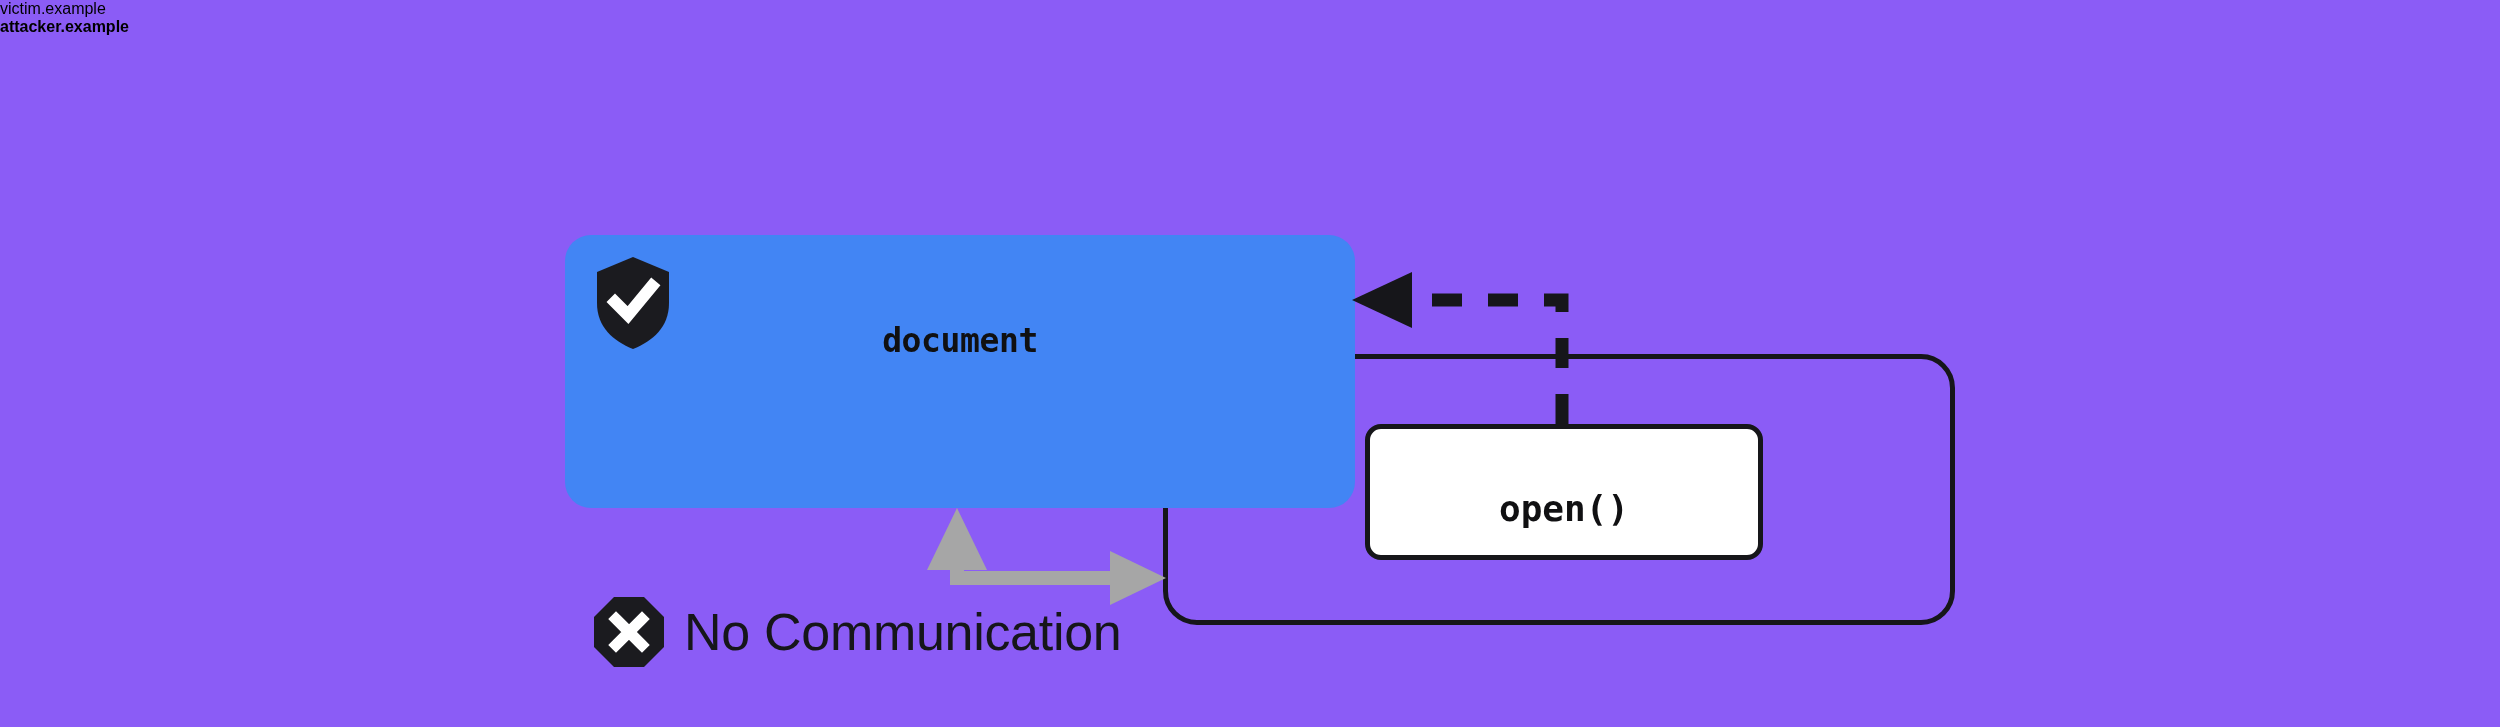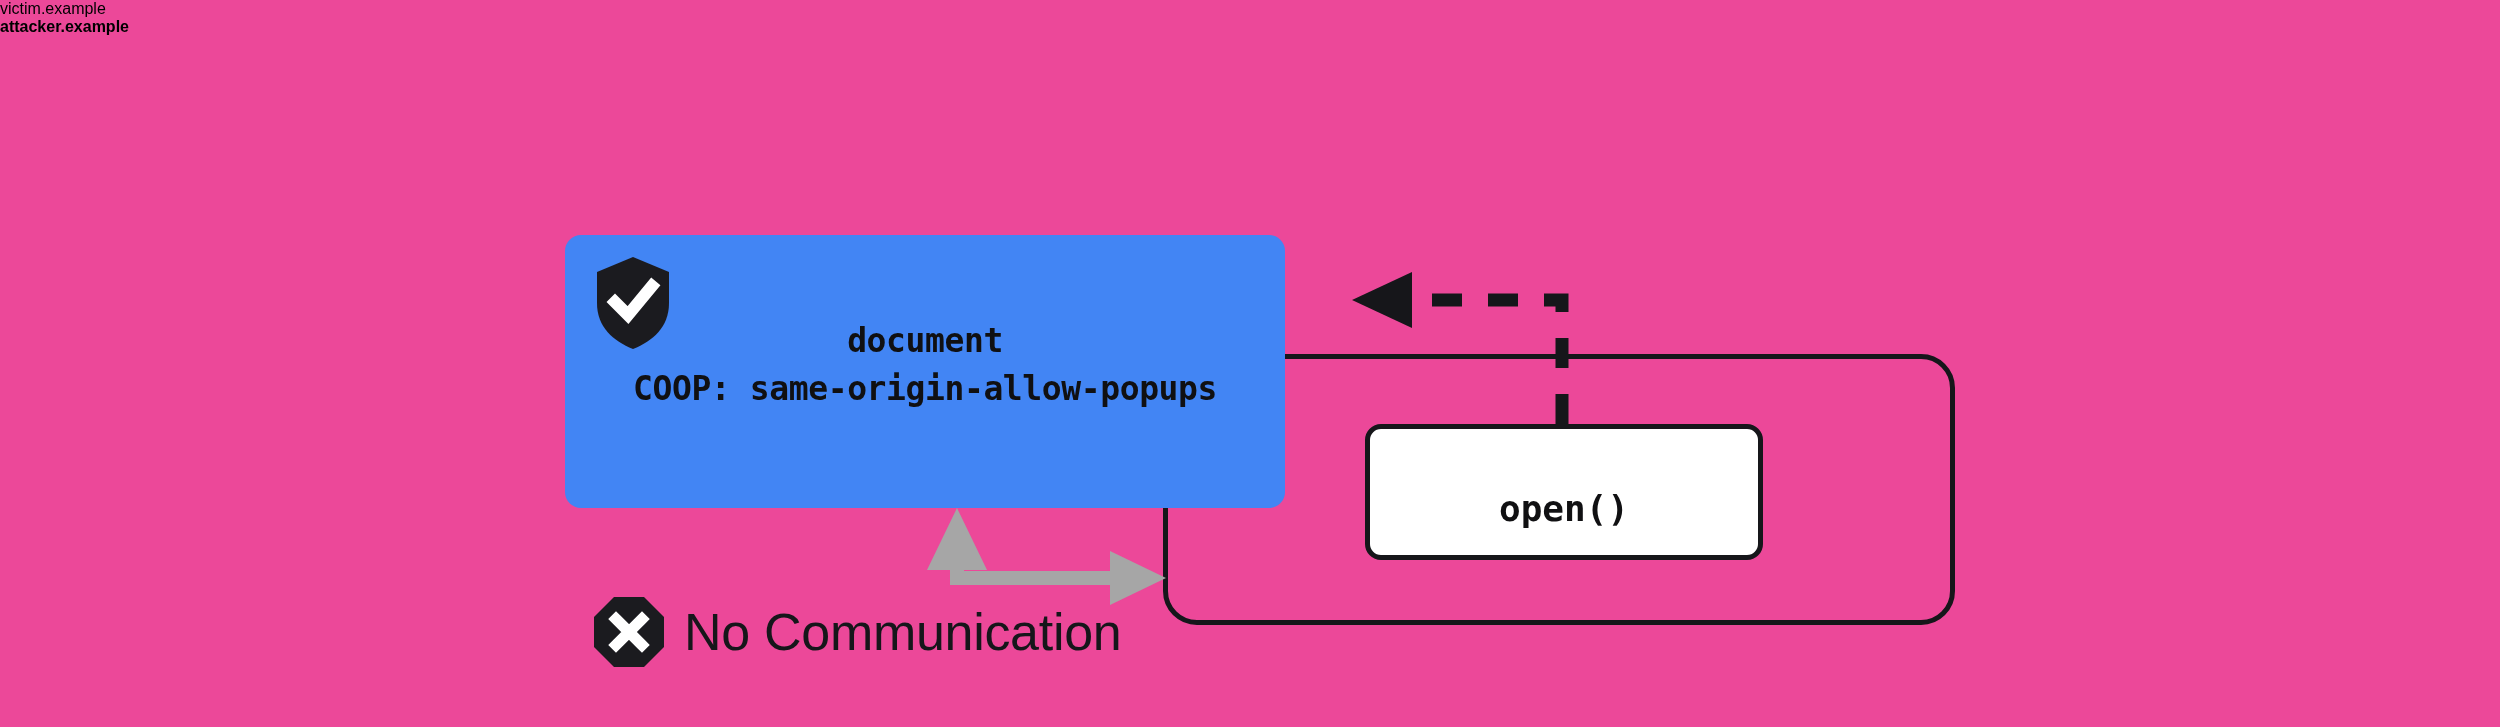--- a/index.html
+++ b/index.html
@@ -10,34 +10,34 @@
   body {
     width: 2500px;
     height: 727px;
     font-family: "Liberation Sans", sans-serif;
     overflow: hidden;
   }
   #stage {
     position: relative;
     width: 2500px;
     height: 727px;
-    background: #ec4899;
+    background: #8b5cf6;
   }
   #label-victim   { left: 576px;  top: 157px; }
   #label-attacker { left: 1558px; top: 639px; font-weight: bold; }
 
   
   #victim-card {
     position: absolute;
     left: 565px;
     top: 235px;
-    width: 720px;
+    width: 790px;
     height: 273px;
     background: #4285f4;
-    border-radius: 16px;
+    border-radius: 26px;
     z-index: 30;
   }
   #shield-icon {
     position: absolute;
     left: 28px;
     top: 20px;
     width: 80px;
     height: 96px;
   }
   #victim-text {
@@ -131,21 +131,20 @@
 
   <div id="attacker-box"></div>
 
   <div id="victim-card">
     <svg id="shield-icon" viewBox="0 0 80 96">
       <path d="M40 2 L76 17 L76 48 C76 72 60 86 40 94 C20 86 4 72 4 48 L4 17 Z" fill="#1b1b1f"></path>
       <path d="M22 47 L35 60 L59 31" fill="none" stroke="#ffffff" stroke-width="12" stroke-linecap="square" stroke-linejoin="miter"></path>
     </svg>
     <div id="victim-text">
       <div class="mono-line">document</div>
-      <div class="mono-line">COOP: same-origin-allow-popups</div>
     </div>
   </div>
 
   <div id="open-box">
     <span id="open-label">open()</span>
   </div>
 
   <svg id="arrow-layer" viewBox="0 0 2500 727">
 
     <g>

